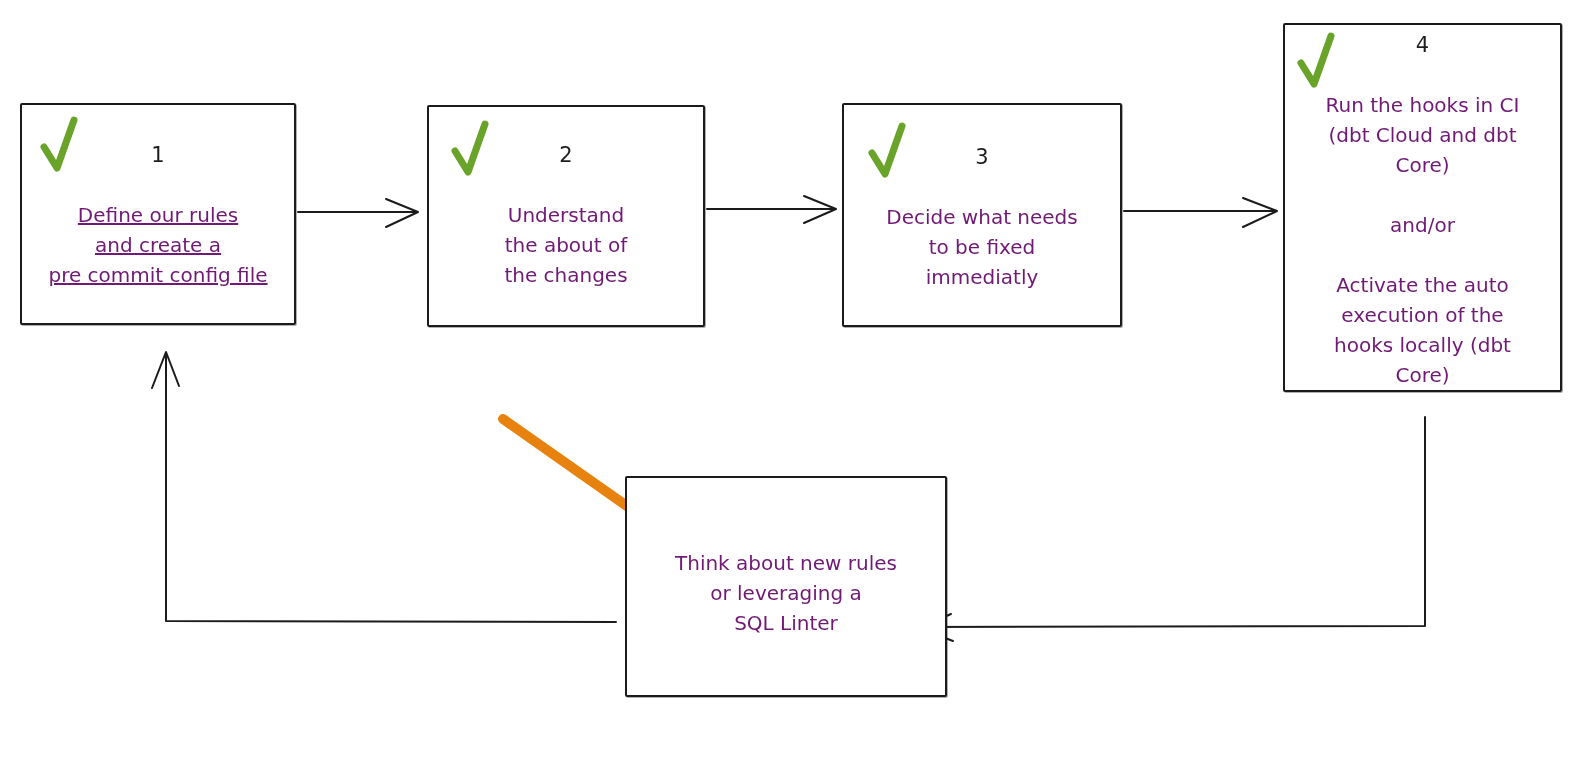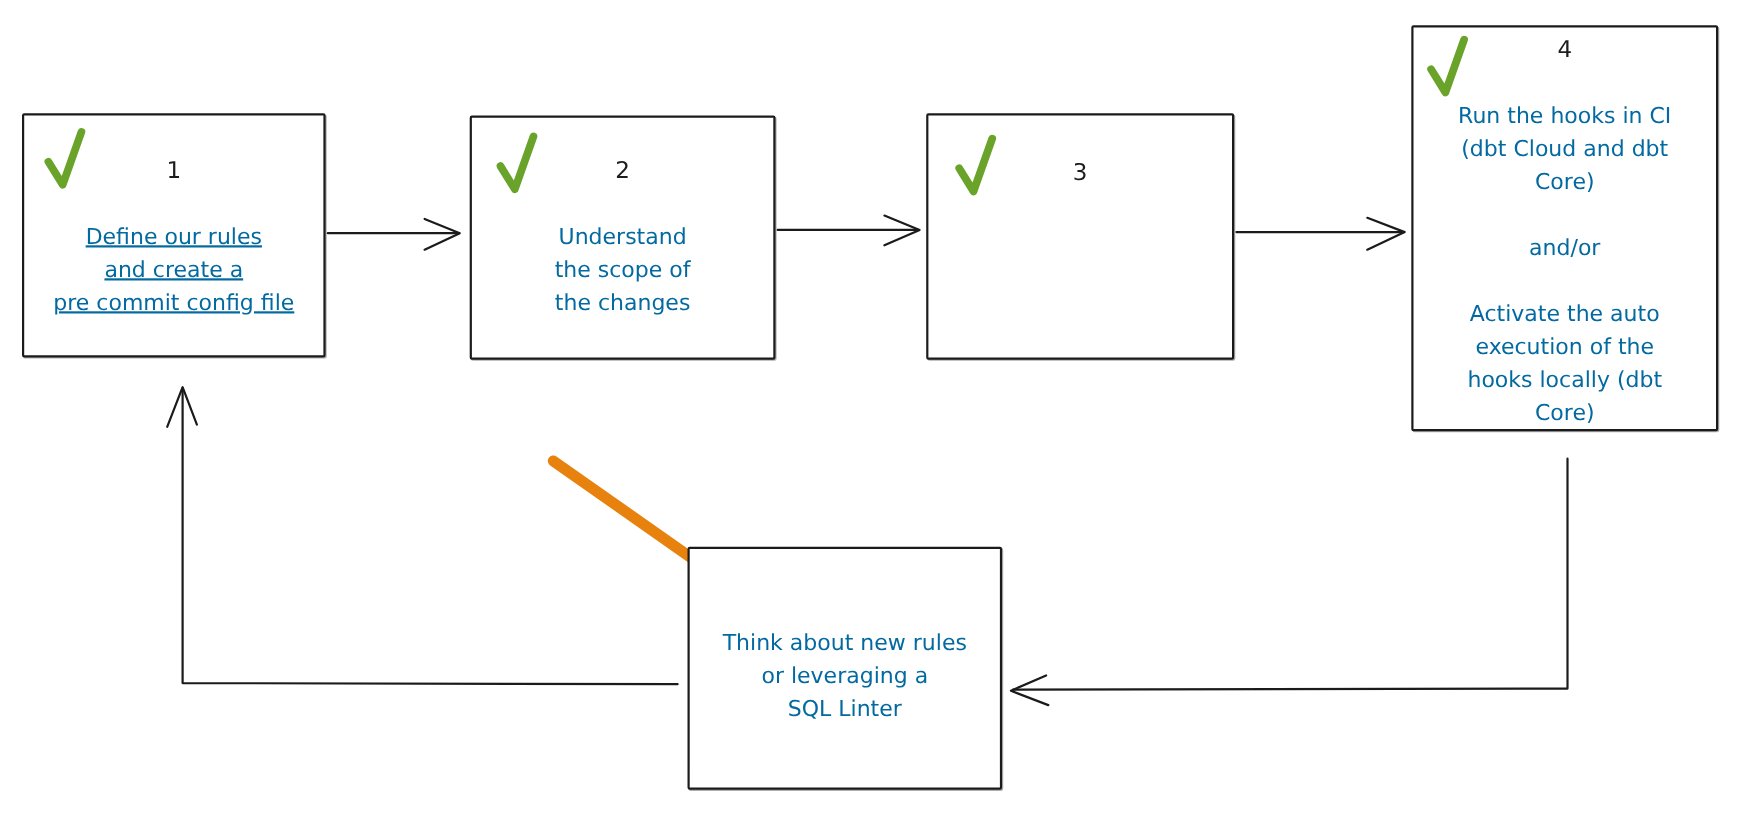--- a/index.html
+++ b/index.html
@@ -39,21 +39,21 @@
     font-size: 21px;
     color: #1d1d1d;
   }
   .box-text {
     position: absolute;
     left: 0;
     right: 0;
     text-align: center;
     font-size: 20px;
     line-height: 30px;
-    color: #0369a1;
+    color: #701a75;
     white-space: pre-line;
   }
   .check {
     position: absolute;
   }
   svg line, svg polyline {
     fill: none;
   }
   .flow-stroke {
     stroke: #1b1b1b;
@@ -116,47 +116,50 @@
 and create a
 pre commit config file</div>
   </div>
 
   <div class="box" style="left:427px; top:105px; width:278px; height:222px;">
     <svg class="check" style="left:20px; top:10px;" width="42" height="60" viewBox="0 0 42 60">
       <polyline class="check-stroke" points="6,34 19,55 36,7"></polyline>
     </svg>
     <div class="step-number" style="top:36px;">2</div>
     <div class="box-text" style="top:93px;">Understand
-the scope of
+the about of
 the changes</div>
   </div>
 
   <div class="box" style="left:842px; top:103px; width:280px; height:224px;">
     <svg class="check" style="left:22px; top:14px;" width="42" height="60" viewBox="0 0 42 60">
       <polyline class="check-stroke" points="6,34 19,55 36,7"></polyline>
     </svg>
     <div class="step-number" style="top:40px;">3</div>
+    <div class="box-text" style="top:97px;">Decide what needs
+to be fixed
+immediatly</div>
   </div>
 
   <div class="box" style="left:1283px; top:23px; width:279px; height:369px;">
     <svg class="check" style="left:10px; top:4px;" width="42" height="60" viewBox="0 0 42 60">
       <polyline class="check-stroke" points="6,34 19,55 36,7"></polyline>
     </svg>
     <div class="step-number" style="top:8px;">4</div>
     <div class="box-text" style="top:65px;">Run the hooks in CI
 (dbt Cloud and dbt
 Core)
 
 and/or
 
 Activate the auto
 execution of the
 hooks locally (dbt
 Core)</div>
   </div>
 
-  <div class="box" style="left:625px; top:497px; width:286px; height:221px;">
+  <div class="box" style="left:625px; top:476px; width:322px; height:221px;">
     <div class="box-text" style="top:70px;">Think about new rules
 or leveraging a
 SQL Linter</div>
   </div>
 
 </div>
 
 </body></html>

